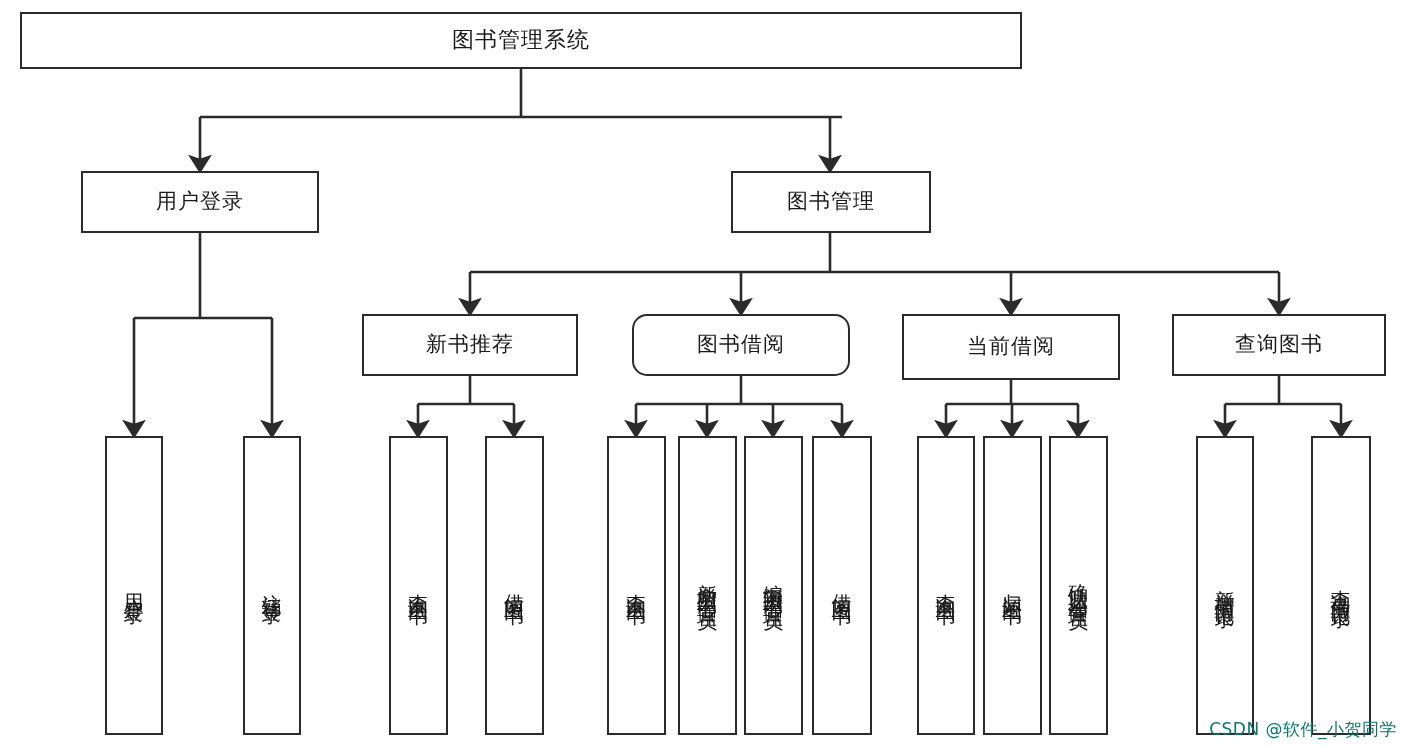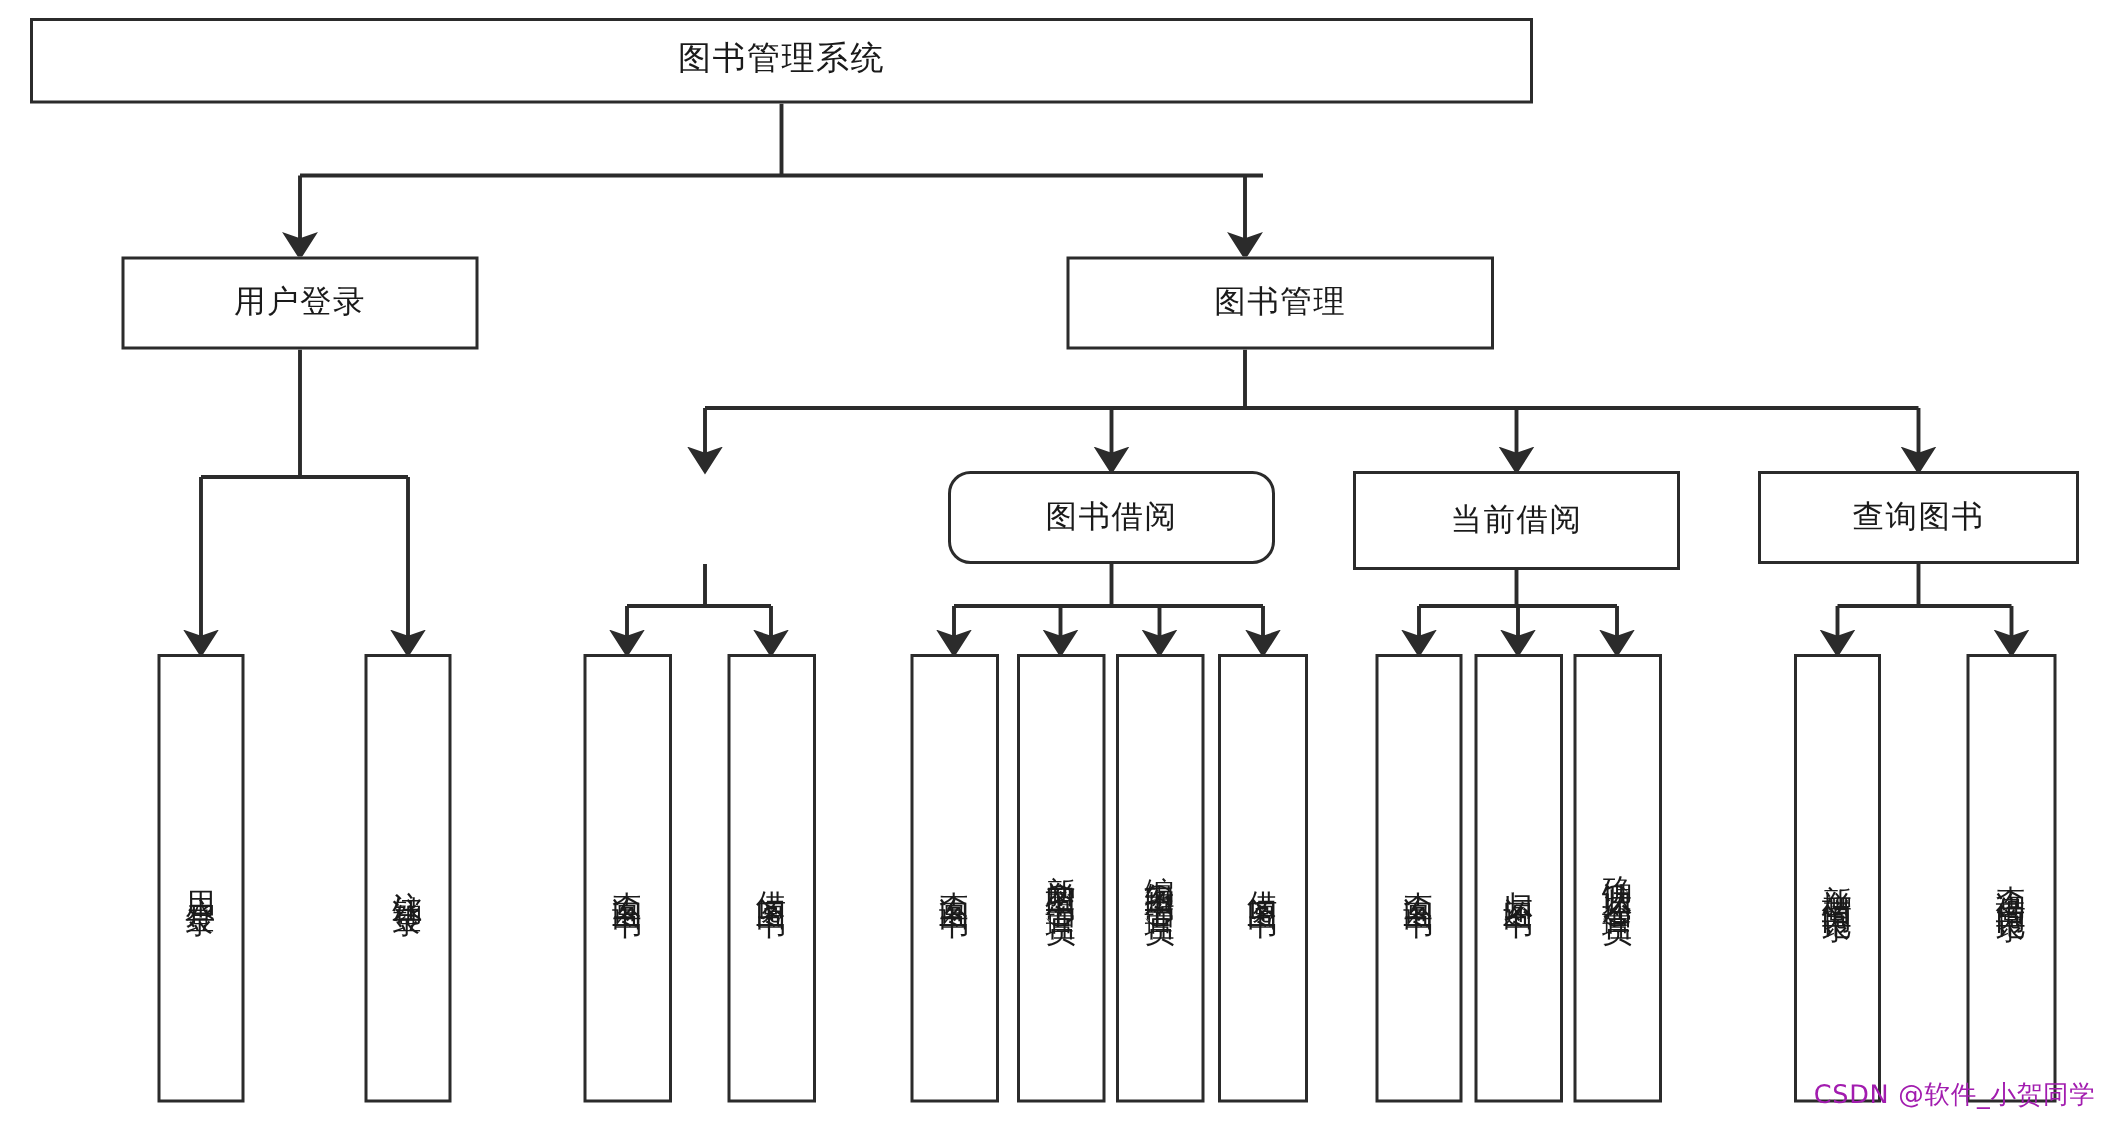--- a/index.html
+++ b/index.html
@@ -59,21 +59,21 @@
   .node.leaf .leaf-text {
     writing-mode: vertical-rl;
     text-orientation: upright;
     display: block;
   }
   .watermark {
     position: absolute;
     right: 8px;
     bottom: 6px;
     font-size: 17px;
-    color: #a21caf;
+    color: #0f766e;
     letter-spacing: 0.5px;
     white-space: nowrap;
     user-select: none;
   }
 </style>
 </head>
 <body>
 
 <div id="diagram-root">
 
@@ -127,24 +127,27 @@
     </g>
   </svg>
 
   <div class="node root horizontal" style="left: 20px; top: 12px; width: 1002px; height: 57px;">
     <span>图书管理系统</span>
   </div>
 
   <div class="node horizontal" style="left: 81px; top: 171px; width: 238px; height: 62px;">
     <span>用户登录</span>
   </div>
-  <div class="node horizontal" style="left: 711px; top: 171px; width: 285px; height: 62px;">
+  <div class="node horizontal" style="left: 731px; top: 171px; width: 200px; height: 62px;">
     <span>图书管理</span>
   </div>
 
+  <div class="node horizontal" style="left: 362px; top: 314px; width: 216px; height: 62px;">
+    <span>新书推荐</span>
+  </div>
   <div class="node horizontal" style="left: 632px; top: 314px; width: 218px; height: 62px; border-radius: 15px;">
     <span>图书借阅</span>
   </div>
   <div class="node horizontal" style="left: 902px; top: 314px; width: 218px; height: 66px;">
     <span>当前借阅</span>
   </div>
   <div class="node horizontal" style="left: 1172px; top: 314px; width: 214px; height: 62px;">
     <span>查询图书</span>
   </div>
 

